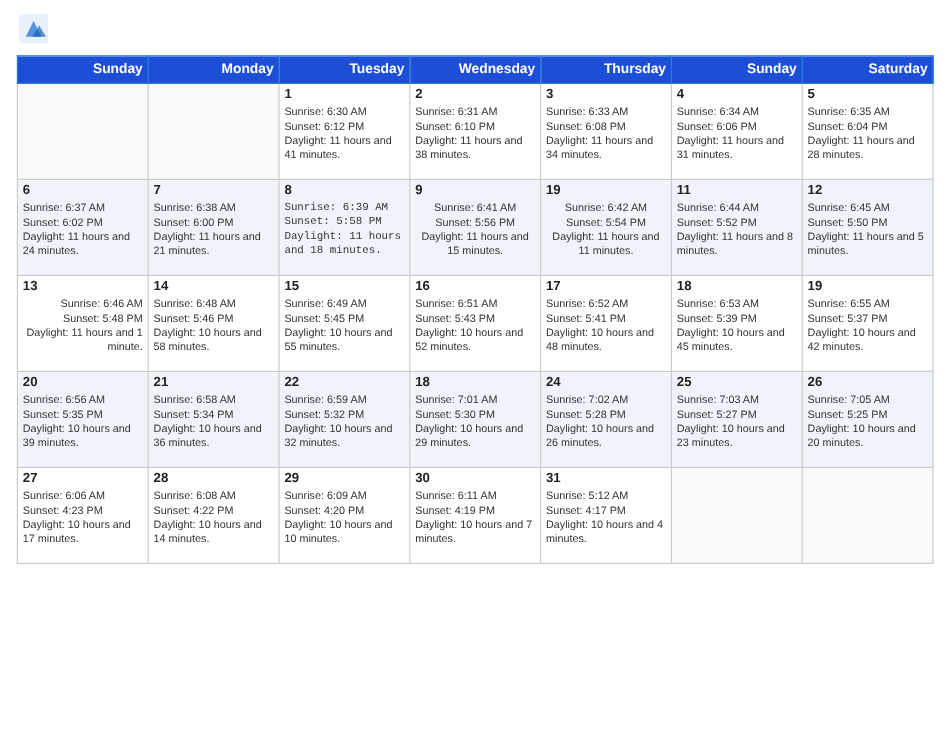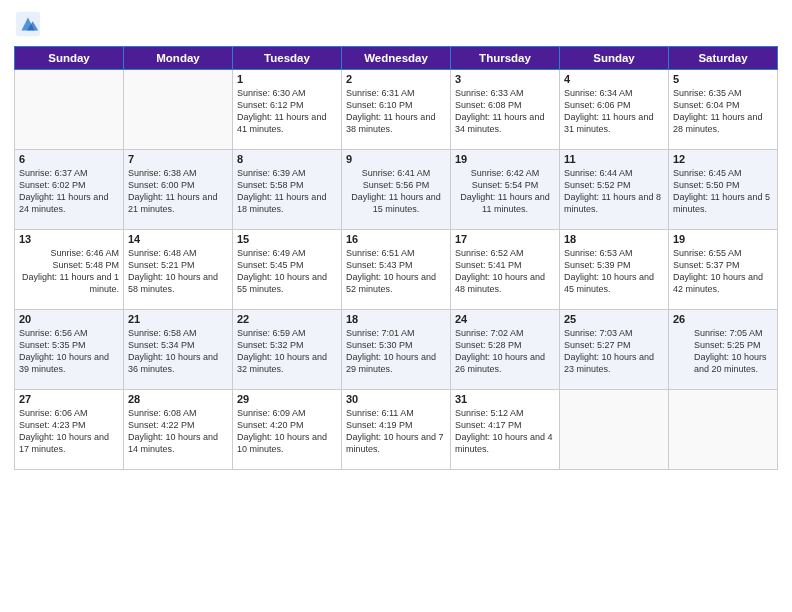--- a/index.html
+++ b/index.html
@@ -56,26 +56,26 @@
     .location {
       font-size: 13px;
       color: #555;
     }
     .calendar-table {
       width: 100%;
       border-collapse: collapse;
       table-layout: fixed;
     }
     .calendar-table th {
-      background: #4c1d95;
+      background: #1d4ed8;
       color: #fff;
       font-size: 11.5px;
       font-weight: bold;
-      padding: 5px 16px;
-      text-align: center;
+      padding: 5px 4px;
+      text-align: right;
       border: 1px solid #2b7bd6;
     }
     .calendar-table td {
       border: 1px solid #ccc;
       vertical-align: top;
       padding: 3px 4px;
       font-size: 9.5px;
       color: #333;
       height: 80px;
     }
@@ -174,21 +174,21 @@
 Daylight: 11 hours and 24 minutes.</div>
           </td>
           <td>
             <div class="day-num">7</div>
             <div class="cell-text" style="white-space: pre-line;">Sunrise: 6:38 AM
 Sunset: 6:00 PM
 Daylight: 11 hours and 21 minutes.</div>
           </td>
           <td>
             <div class="day-num">8</div>
-            <div class="cell-text" style="white-space: pre-line;">Sunrise: 6:39 AM
+            <div class="cell-text" style="white-space: pre-line; font-family: Liberation Mono, monospace;">Sunrise: 6:39 AM
 Sunset: 5:58 PM
 Daylight: 11 hours and 18 minutes.</div>
           </td>
           <td>
             <div class="day-num">9</div>
             <div class="cell-text" style="white-space: pre-line; text-align: center;">Sunrise: 6:41 AM
 Sunset: 5:56 PM
 Daylight: 11 hours and 15 minutes.</div>
           </td>
           <td>
@@ -213,21 +213,21 @@
         <tr>
           <td>
             <div class="day-num">13</div>
             <div class="cell-text" style="white-space: pre-line; text-align: right;">Sunrise: 6:46 AM
 Sunset: 5:48 PM
 Daylight: 11 hours and 1 minute.</div>
           </td>
           <td>
             <div class="day-num">14</div>
             <div class="cell-text" style="white-space: pre-line;">Sunrise: 6:48 AM
-Sunset: 5:21 PM
+Sunset: 5:46 PM
 Daylight: 10 hours and 58 minutes.</div>
           </td>
           <td>
             <div class="day-num">15</div>
             <div class="cell-text" style="white-space: pre-line;">Sunrise: 6:49 AM
 Sunset: 5:45 PM
 Daylight: 10 hours and 55 minutes.</div>
           </td>
           <td>
             <div class="day-num">16</div>
@@ -286,21 +286,21 @@
 Daylight: 10 hours and 26 minutes.</div>
           </td>
           <td>
             <div class="day-num">25</div>
             <div class="cell-text" style="white-space: pre-line;">Sunrise: 7:03 AM
 Sunset: 5:27 PM
 Daylight: 10 hours and 23 minutes.</div>
           </td>
           <td>
             <div class="day-num">26</div>
-            <div class="cell-text" style="white-space: pre-line; margin-left: 21px;">Sunrise: 7:05 AM
+            <div class="cell-text" style="white-space: pre-line;">Sunrise: 7:05 AM
 Sunset: 5:25 PM
 Daylight: 10 hours and 20 minutes.</div>
           </td>
         </tr>
         <tr>
           <td>
             <div class="day-num">27</div>
             <div class="cell-text" style="white-space: pre-line;">Sunrise: 6:06 AM
 Sunset: 4:23 PM
 Daylight: 10 hours and 17 minutes.</div>

